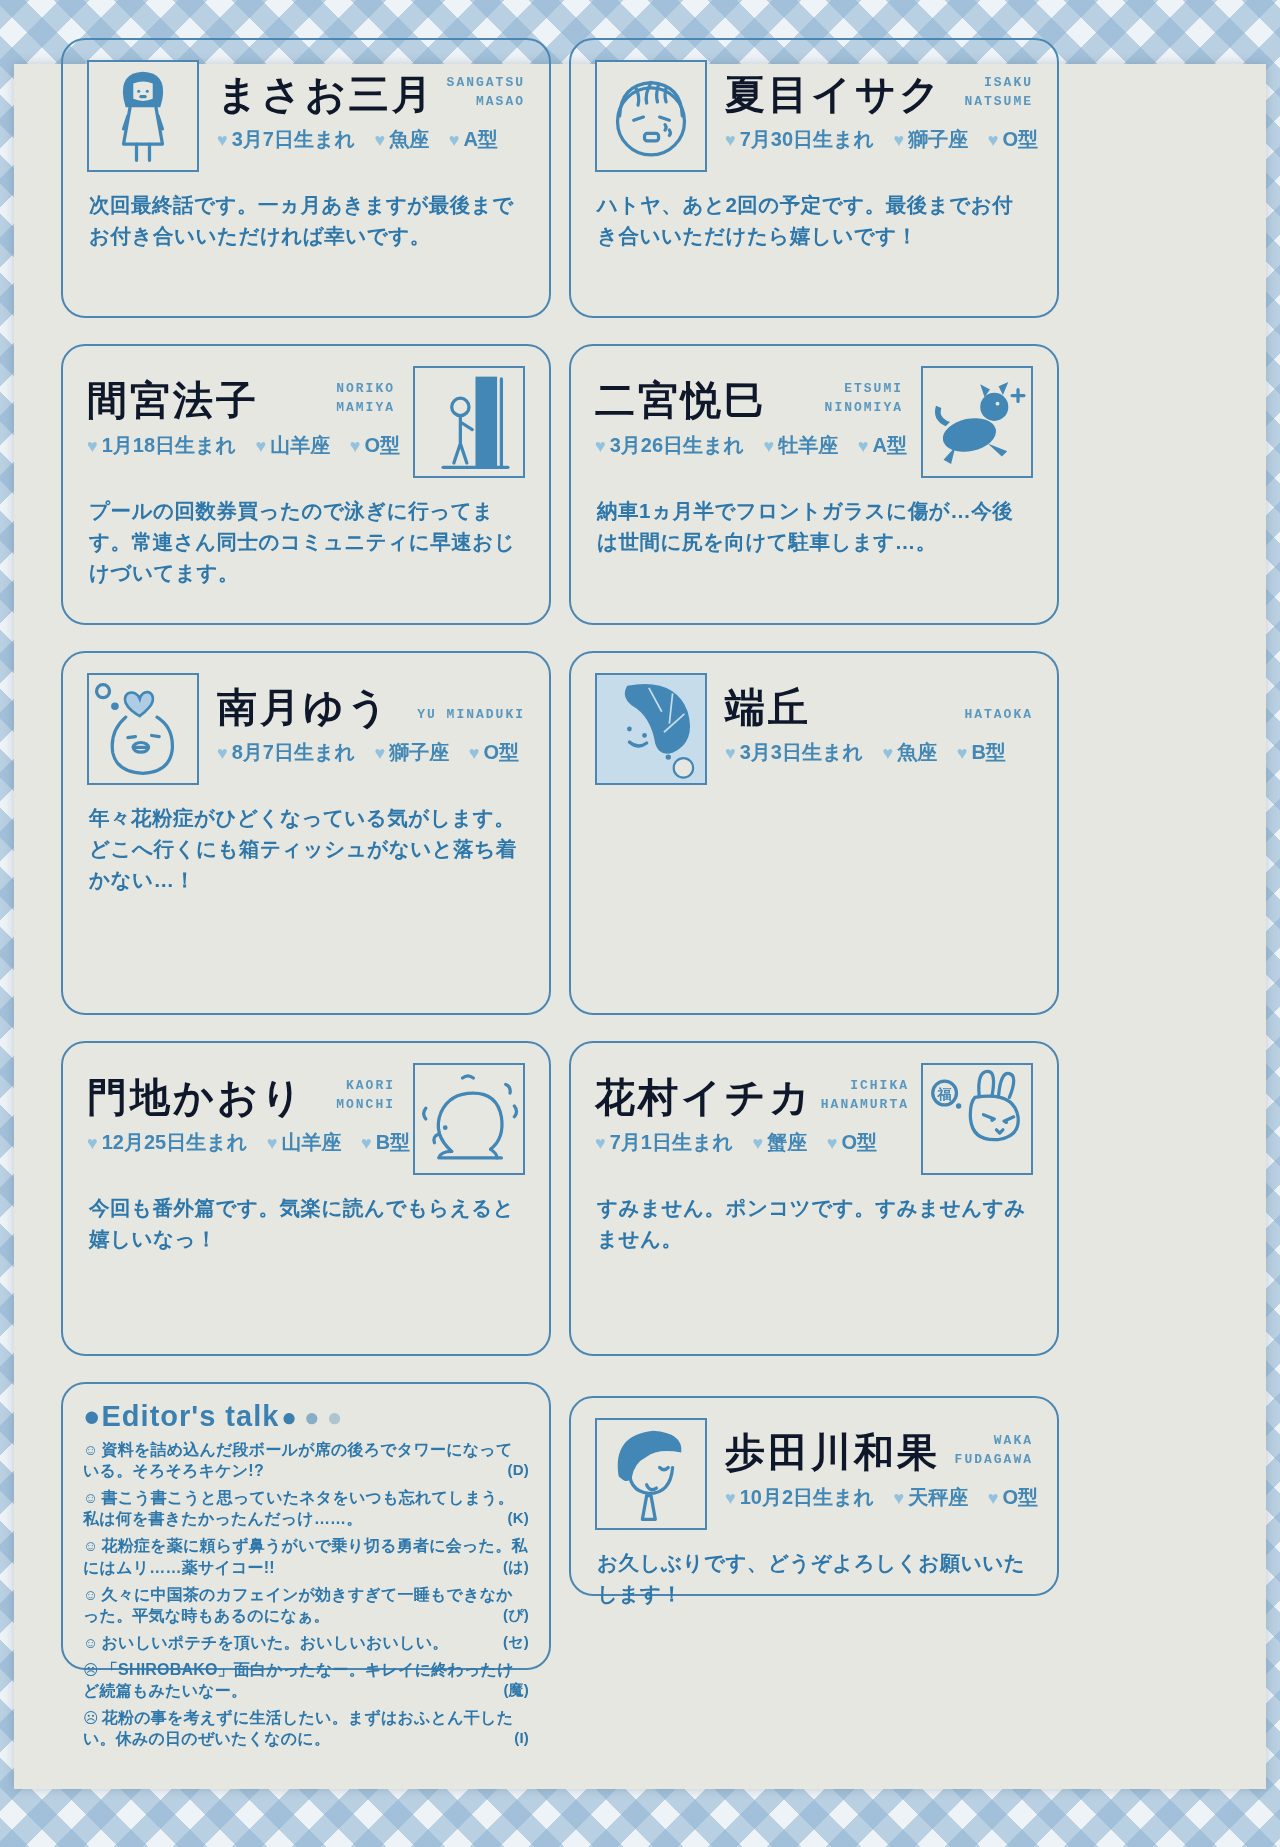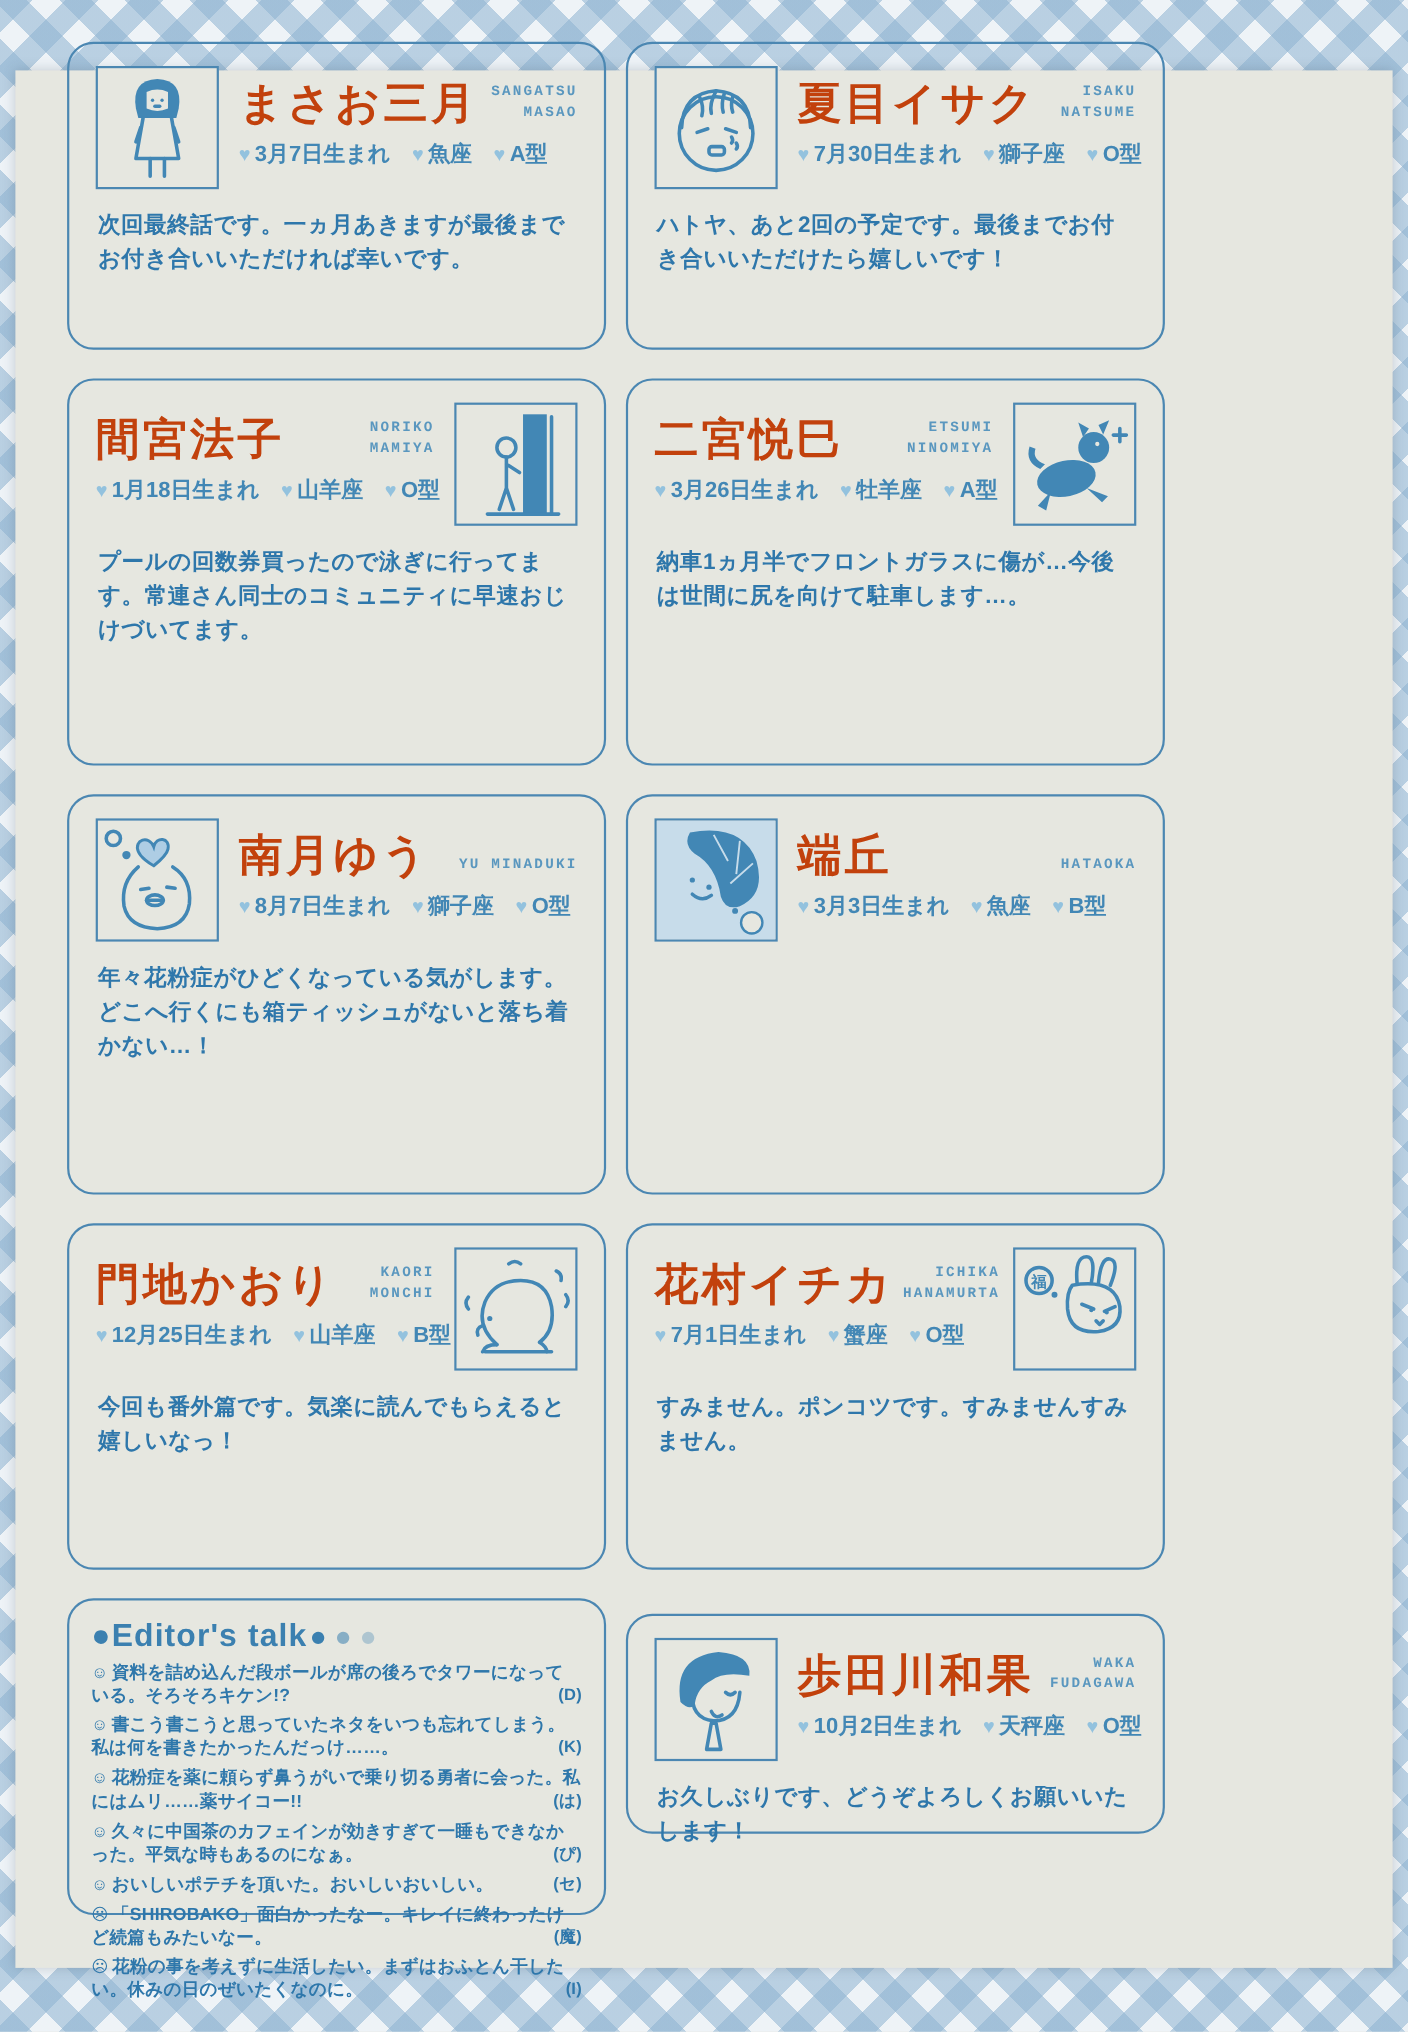--- a/index.html
+++ b/index.html
@@ -16,36 +16,36 @@
     background:#e6e7e0;
     box-shadow:0 0 10px rgba(60,80,100,.25);
   }
   .grid{position:absolute;inset:0;padding:38px 0 0 61px;}
   .row{display:flex;gap:18px;margin-bottom:26px;align-items:flex-start;}
   .card{
     width:490px;box-sizing:border-box;flex-shrink:0;
     border:2.5px solid #4b87b2;border-radius:24px;
     position:relative;color:#3f83b2;
   }
-  .h1{height:280px}.h2{height:352px}.h3{height:364px}.h4{height:315px}
+  .h1{height:280px}.h2{height:281px}.h3{height:364px}.h4{height:315px}
   .h5e{height:288px}.h5r{height:200px;margin-top:14px}
   .head{display:flex;gap:18px;padding:20px 24px 0 24px;}
   .head.rev{flex-direction:row-reverse;}
   .avatar{
     width:112px;height:112px;flex-shrink:0;box-sizing:border-box;
     border:2.5px solid #4b87b2;background:#e6e7e0;
   }
   .av{width:100%;height:100%;display:block;}
   .s{fill:none;stroke:#4287b5;stroke-width:3;stroke-linecap:round;stroke-linejoin:round;}
   .f{fill:#4287b5;}
   .htxt{flex:1;padding-top:12px;min-width:0;}
   .namerow{display:flex;justify-content:space-between;align-items:flex-end;gap:8px;}
   .name{
     margin:0;font-size:40px;font-weight:bold;letter-spacing:3px;
-    color:#c2410c;white-space:nowrap;line-height:1.1;
+    color:#0f172a;white-space:nowrap;line-height:1.1;
   }
   .romaji{
     font-family:"Liberation Mono","DejaVu Sans Mono",monospace;
     font-size:13px;font-weight:bold;color:#5a97bf;
     text-align:right;letter-spacing:2px;line-height:1.45;padding-bottom:4px;white-space:nowrap;
   }
   .romaji span{display:block;}
   .stats{margin-top:10px;font-size:20px;font-weight:600;color:#4287b5;white-space:nowrap;}
   .stat{margin-right:14px;}
   .stat::before{content:"♥";color:#93c2de;margin-right:4px;font-size:18px;}

